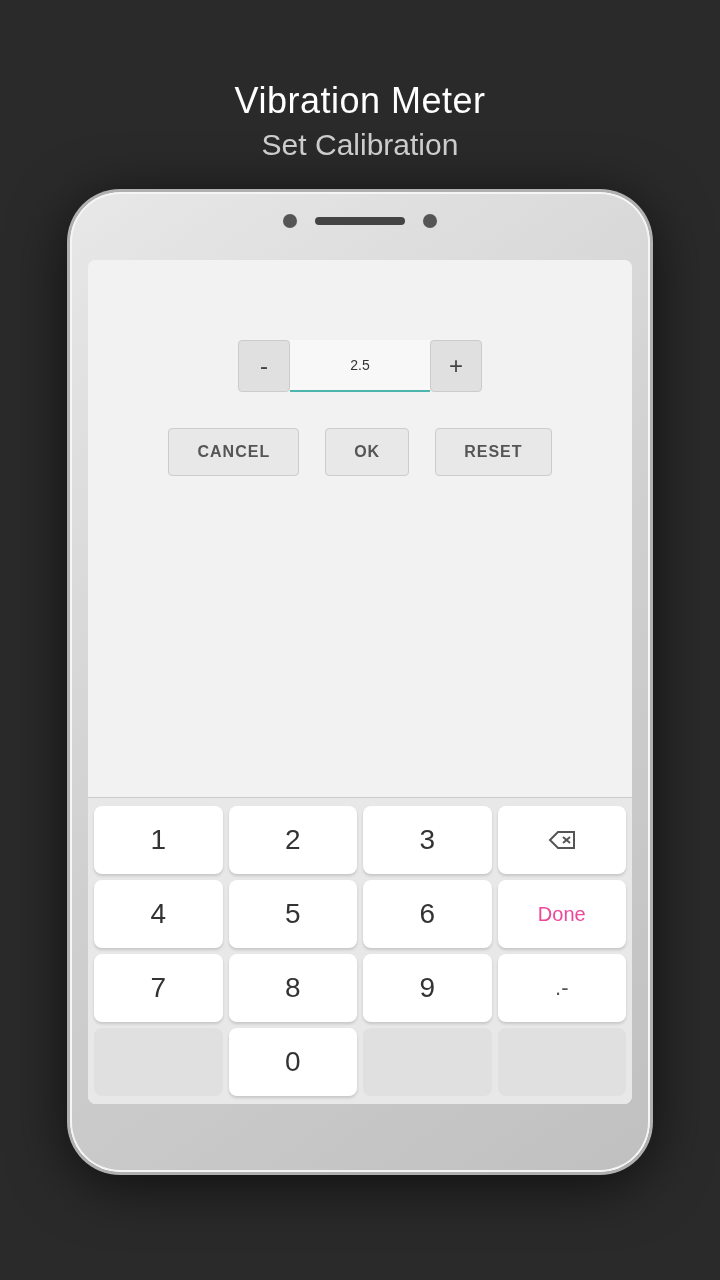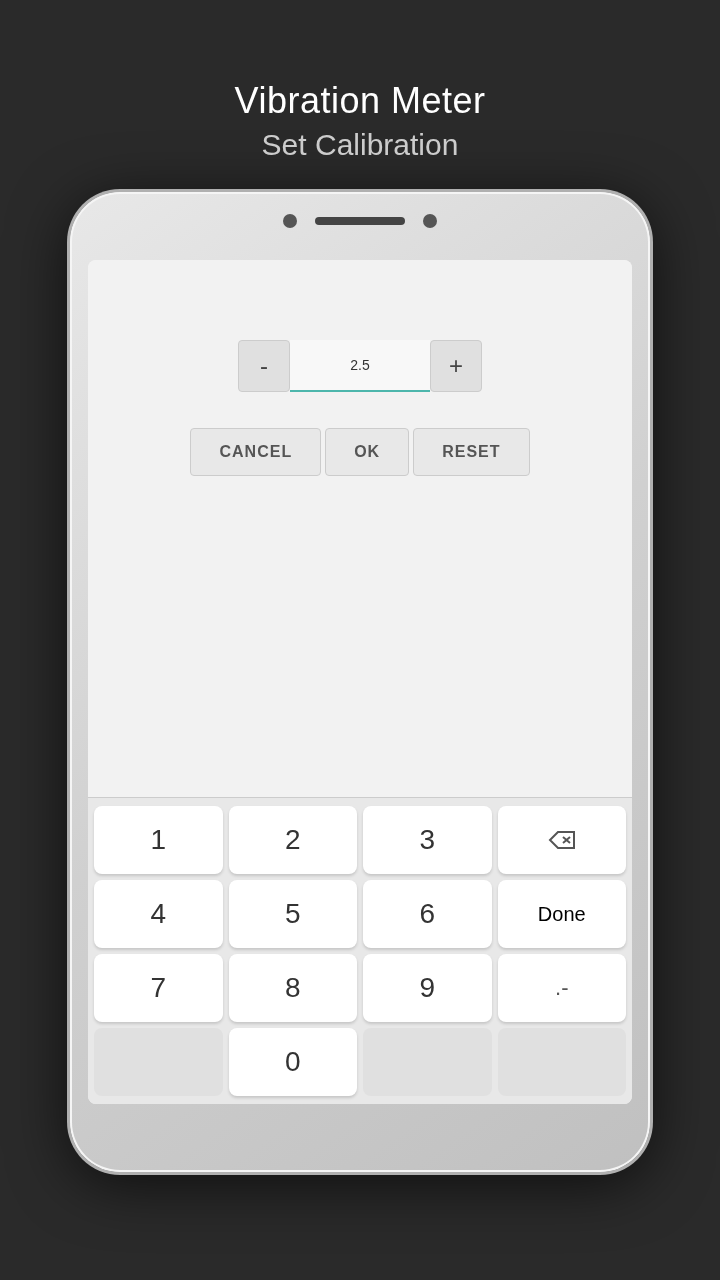--- a/index.html
+++ b/index.html
@@ -140,21 +140,21 @@
       text-align: center;
       font-size: 14px;
       color: #333;
       outline: none;
       padding: 0 8px;
     }
 
     
     .button-row {
       display: flex;
-      gap: 4px;
+      gap: 26px;
       align-items: center;
     }
 
     .action-btn {
       padding: 14px 28px;
       background: #e8e8e8;
       border: 1px solid #ccc;
       border-radius: 4px;
       font-size: 16px;
       font-weight: bold;
@@ -184,21 +184,21 @@
       color: #333;
       display: flex;
       align-items: center;
       justify-content: center;
       cursor: pointer;
       box-shadow: 0 2px 3px rgba(0,0,0,0.15);
       user-select: none;
     }
 
     .key-done {
-      color: #000000;
+      color: #ec4899;
       font-size: 20px;
       font-weight: 500;
     }
 
     .key-backspace {
       font-size: 20px;
       color: #555;
     }
 
     .key-zero {

